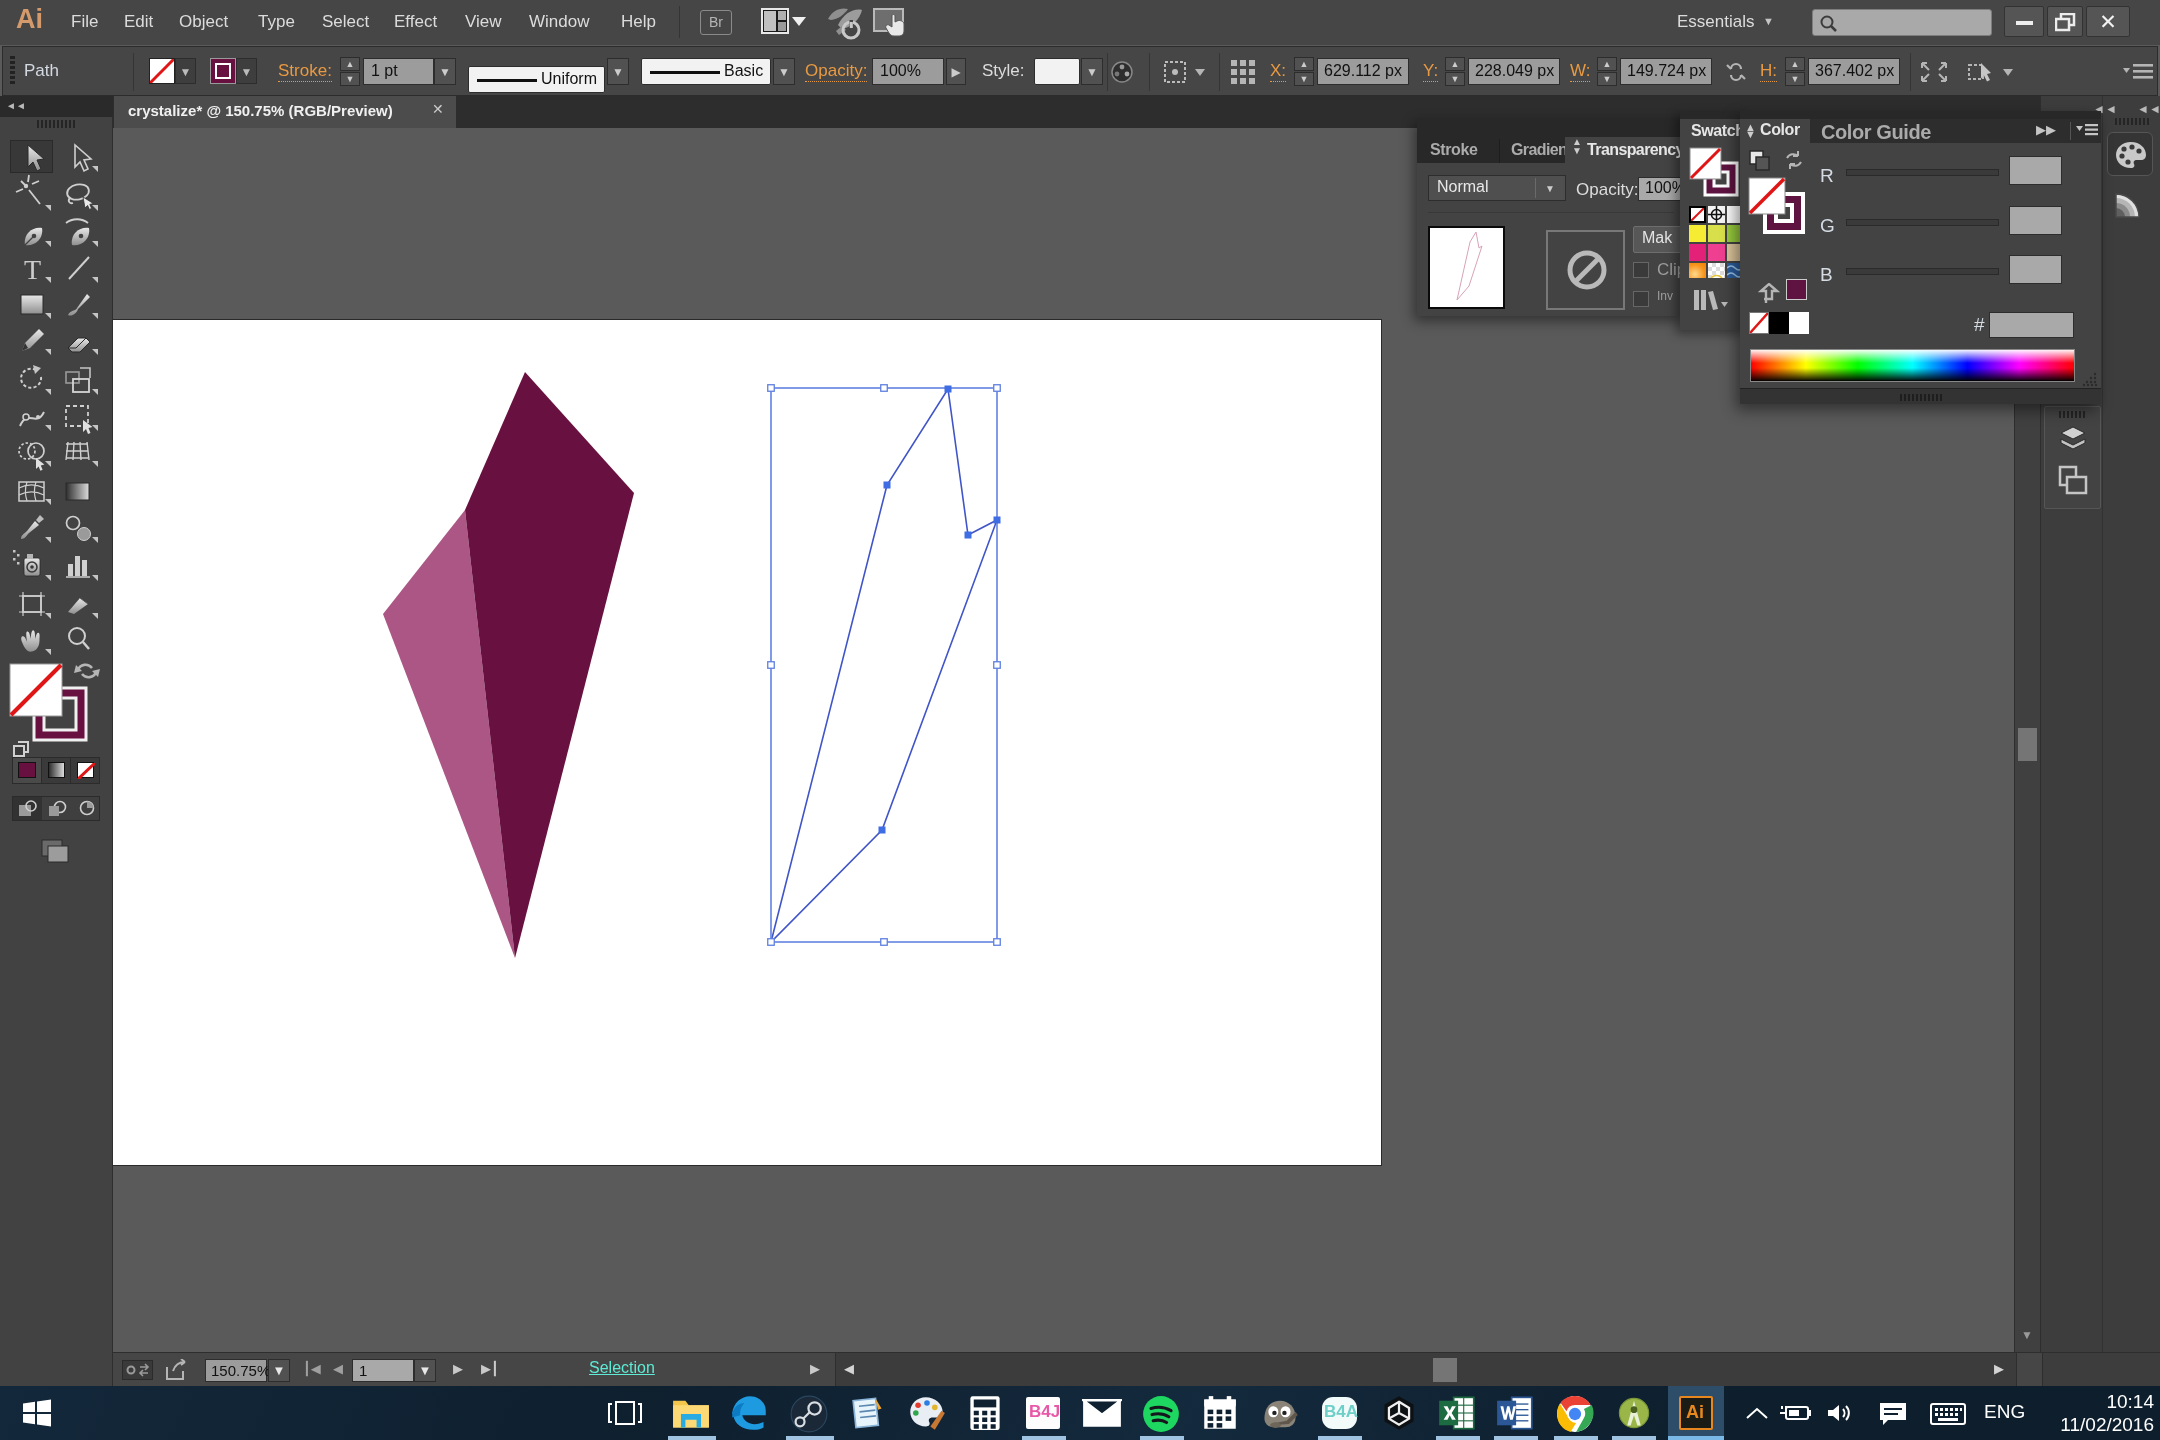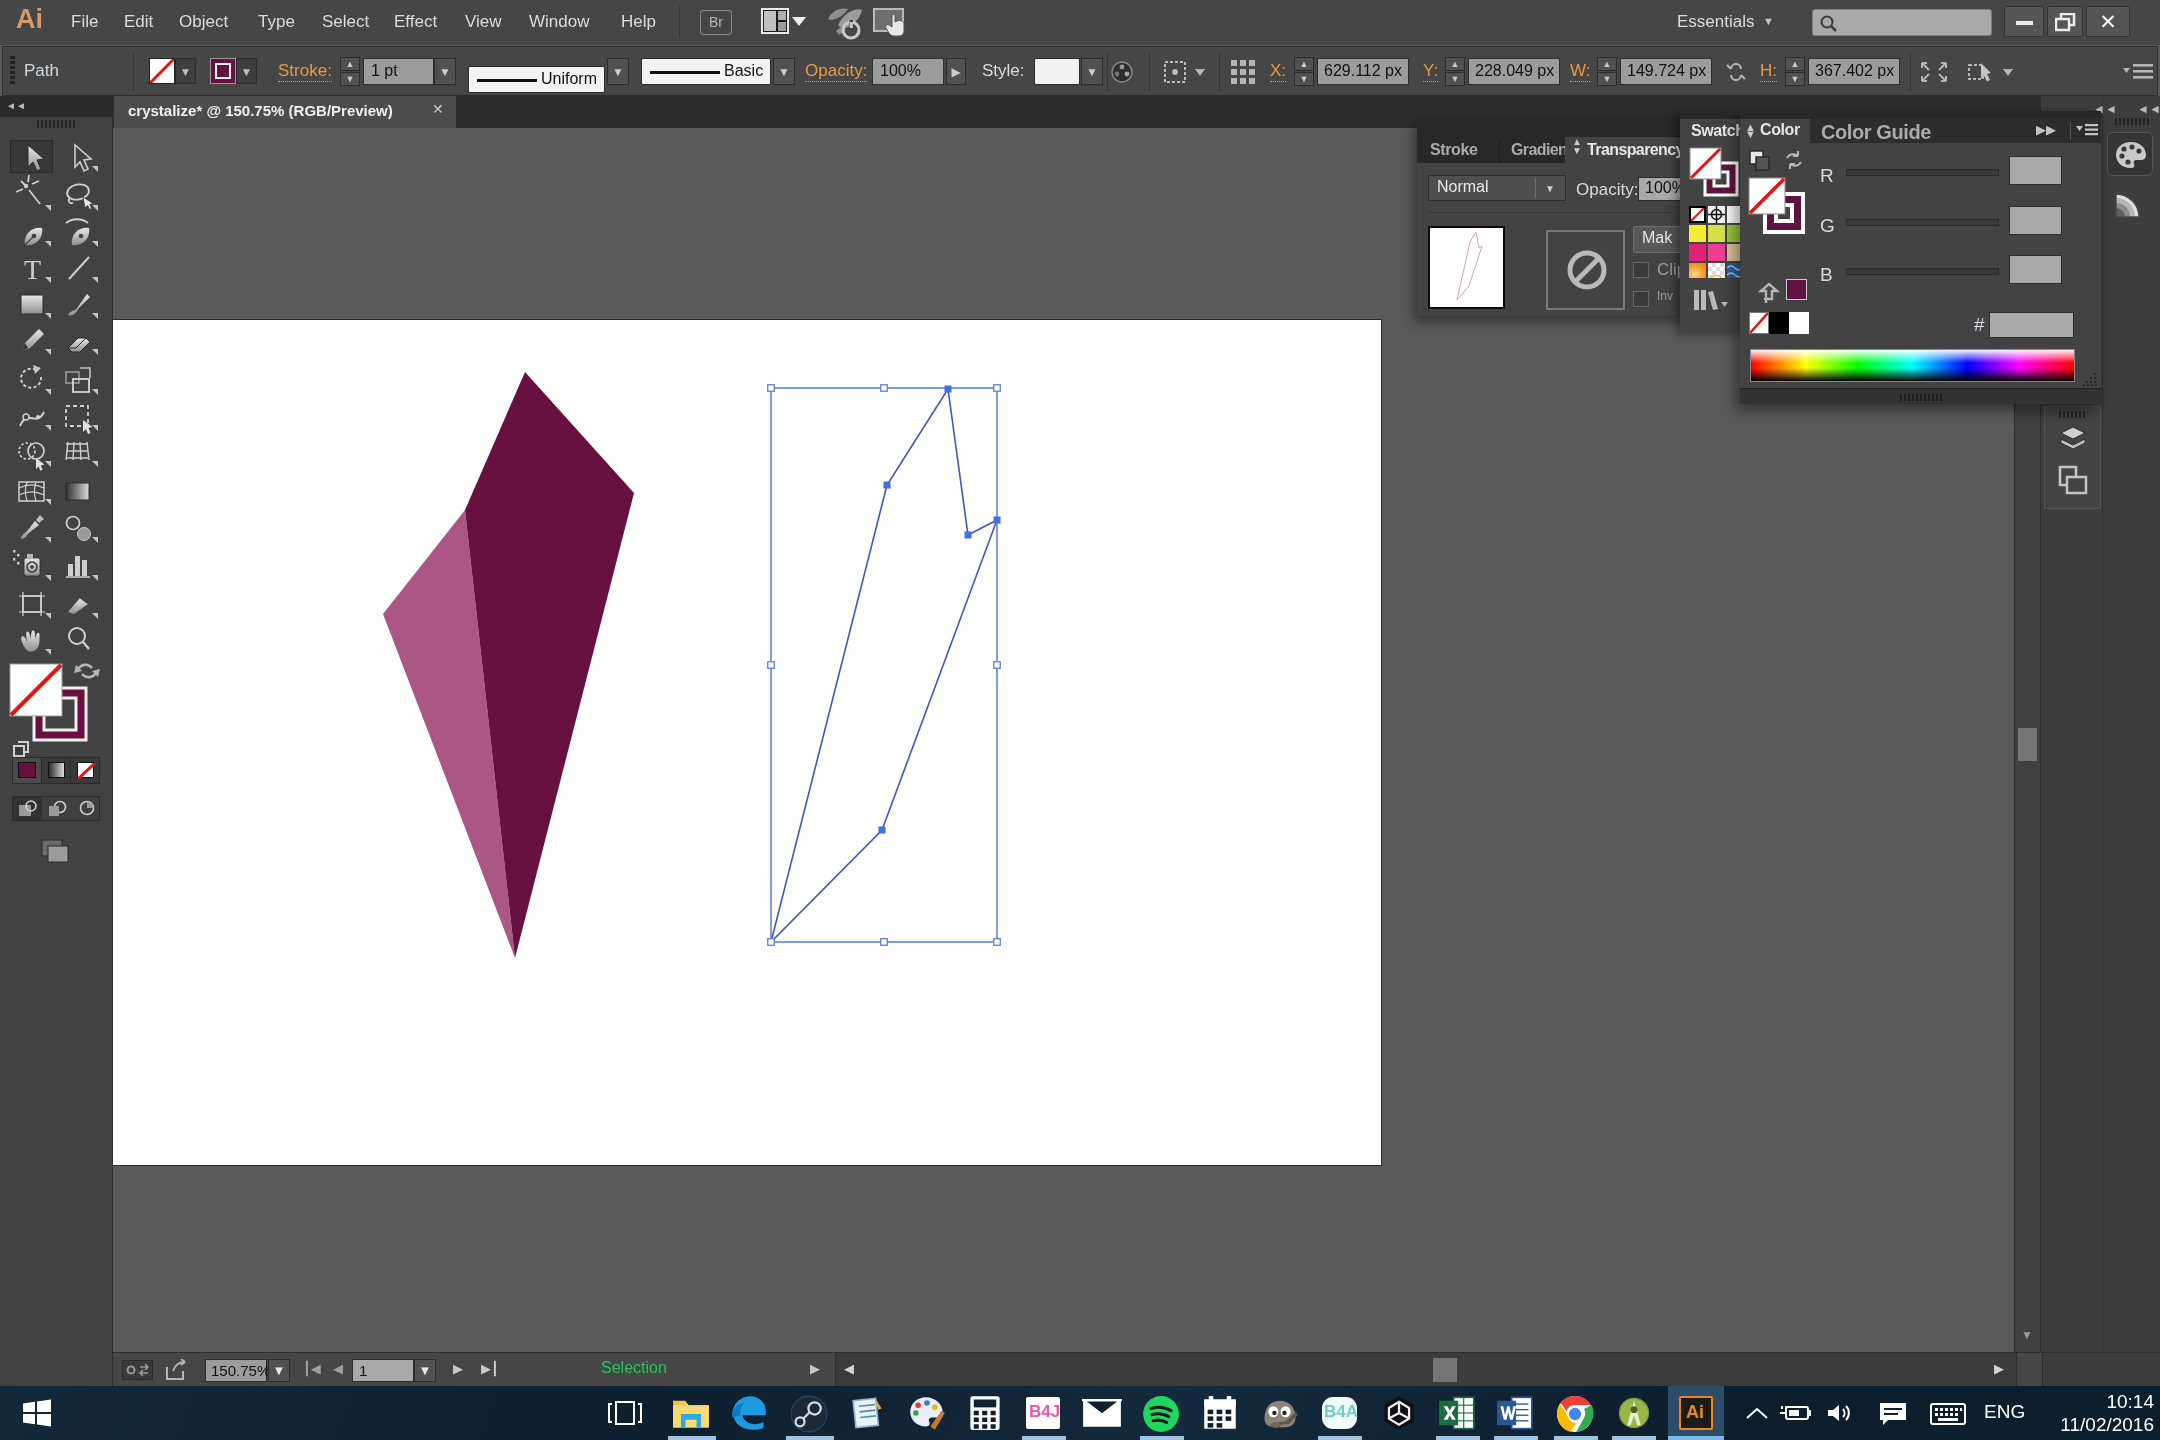--- a/index.html
+++ b/index.html
@@ -708,21 +708,21 @@
       <path d="M8 12 c2 -6 6 -9 12 -9 m0 0 l-4 -3 m4 3 l-4 3" fill="none" stroke="#b5b5b5" stroke-width="2"></path>
     </svg>
     <div class="abs" style="left:92px;top:6px;width:62px;height:23px;font-size:15px;padding:2px 0 0 5px;background:#9c9c9c;border:1px solid #2d2d2d;color:#111;">150.75%</div>
     <div class="abs" style="left:155px;top:6px;width:22px;height:23px;background:#515151;border:1px solid #2d2d2d;color:#e8e8e8;font-size:13px;text-align:center;line-height:22px;">▼</div>
     <span class="abs" style="left:190px;top:8px;color:#9f9f9f;font-size:13px;">┃◀</span>
     <span class="abs" style="left:220px;top:8px;color:#9f9f9f;font-size:13px;">◀</span>
     <div class="abs litefield" style="left:239px;top:6px;width:62px;height:23px;font-size:15px;padding:2px 0 0 6px;">1</div>
     <div class="abs" style="left:301px;top:6px;width:22px;height:23px;background:#515151;border:1px solid #2d2d2d;color:#e8e8e8;font-size:13px;text-align:center;line-height:22px;">▼</div>
     <span class="abs" style="left:340px;top:8px;color:#c9c9c9;font-size:13px;">▶</span>
     <span class="abs" style="left:368px;top:8px;color:#c9c9c9;font-size:13px;">▶┃</span>
-    <span class="abs" style="left:488px;top:6px;color:#22c55e;font-size:16px;">Selection</span>
+    <span class="abs" style="left:476px;top:6px;color:#5eead4;font-size:16px;text-decoration:underline;">Selection</span>
     <span class="abs" style="left:697px;top:8px;color:#c9c9c9;font-size:13px;">▶</span>
 
     <div class="abs" style="left:722px;top:0;width:1181px;height:34px;background:#3c3c3c;border-left:1px solid #2e2e2e;">
       <span class="abs" style="left:8px;top:8px;color:#d3d3d3;font-size:13px;">◀</span>
       <div class="abs" style="left:597px;top:5px;width:24px;height:24px;background:#757575;"></div>
       <span class="abs" style="left:1158px;top:8px;color:#d3d3d3;font-size:13px;">▶</span>
     </div>
     <div class="abs" style="left:1903px;top:0;width:26px;height:34px;background:#464646;border-left:1px solid #2e2e2e;"></div>
     <div class="abs" style="left:1929px;top:0;width:118px;height:34px;background:#3d3d3d;border-left:1px solid #2e2e2e;"></div>
   </div>

